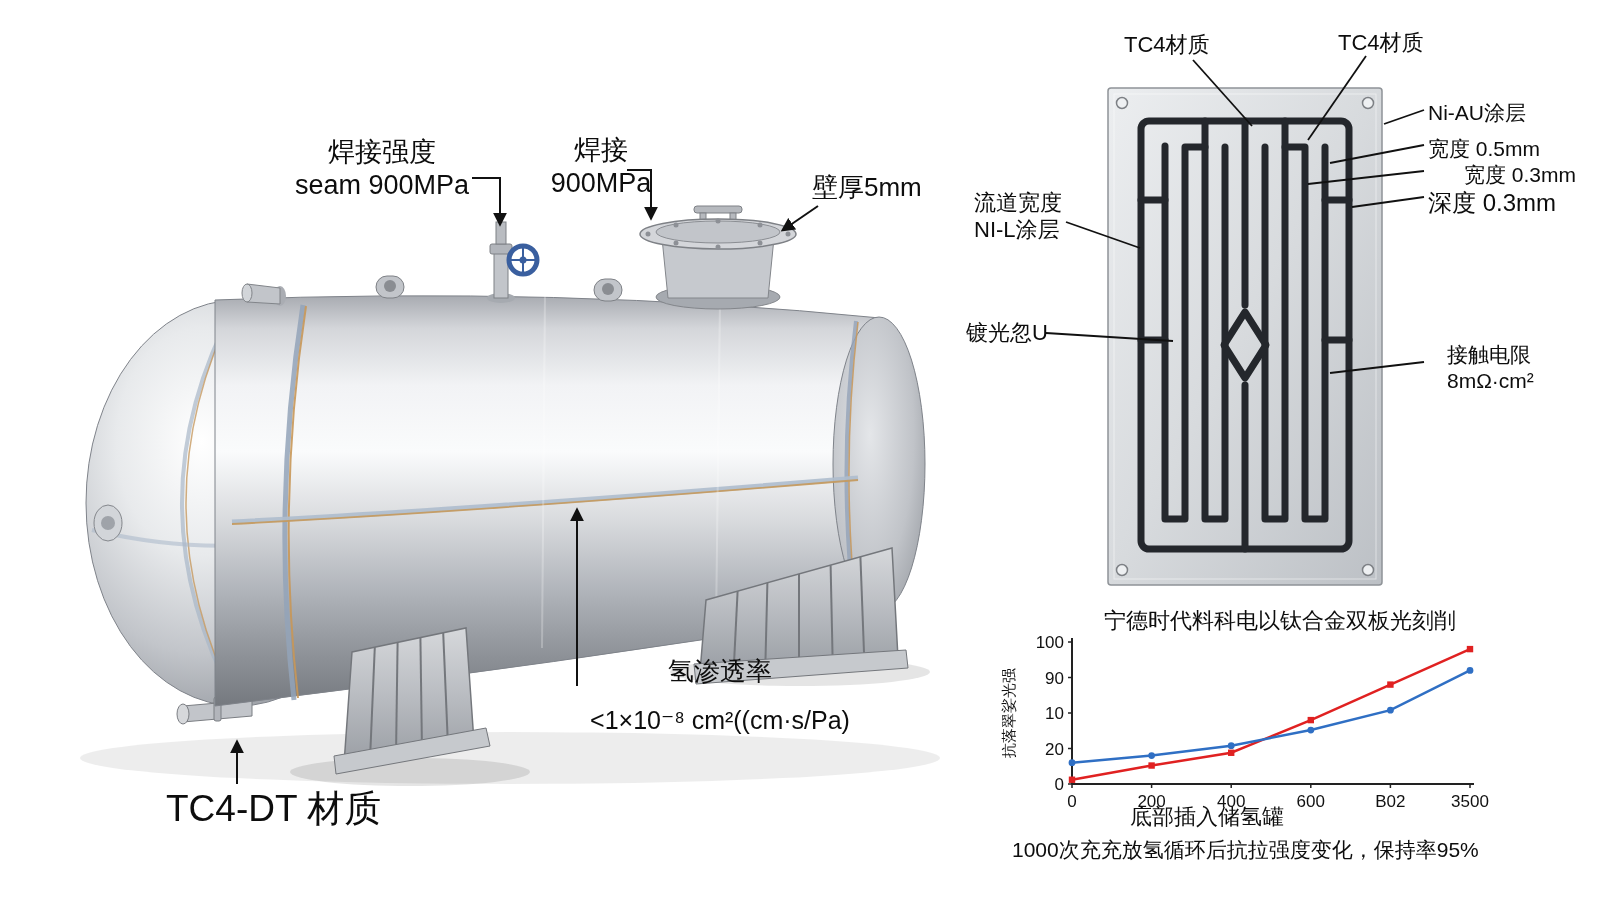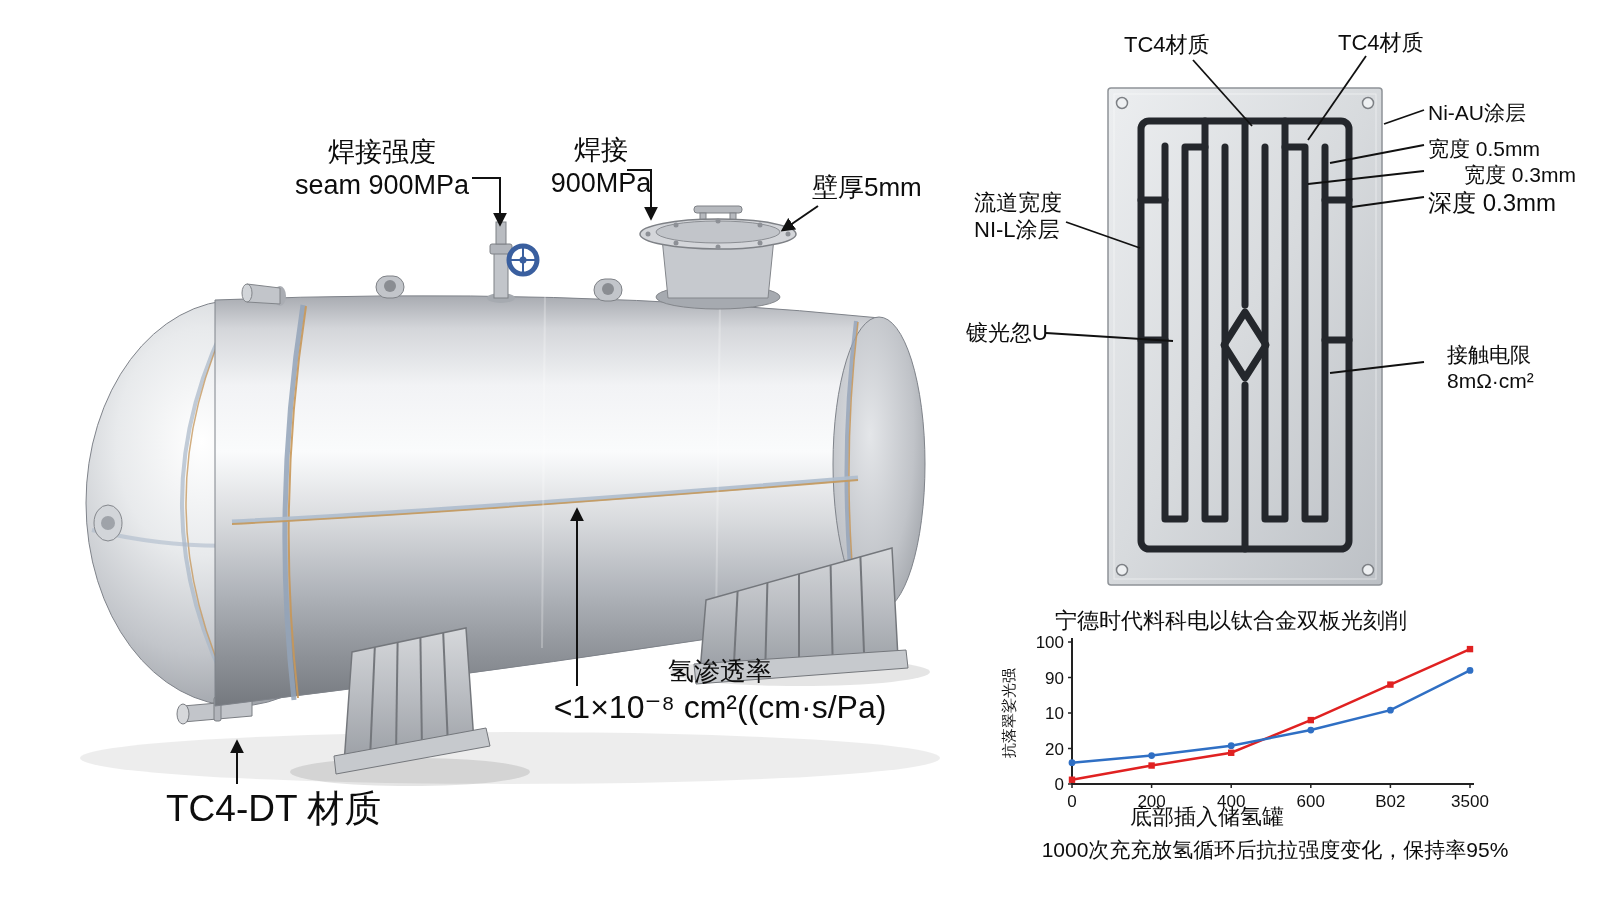--- a/index.html
+++ b/index.html
@@ -1,23 +1,23 @@
 <!DOCTYPE html>
 <html><head>
 <meta charset="utf-8">
 <style>
   html,body{margin:0;padding:0;background:#ffffff;}
   .stage{position:relative;width:1600px;height:898px;background:#ffffff;overflow:hidden;
          font-family:"Liberation Sans","DejaVu Sans",sans-serif;color:#0d0d0d;}
   svg.art{position:absolute;left:0;top:0;}
   .lbl{position:absolute;line-height:1.22;white-space:nowrap;color:#0d0d0d;}
   .center{text-align:center;}
-  .chart-title{position:absolute;left:1055px;top:606px;width:450px;text-align:left;font-size:22px;}
+  .chart-title{position:absolute;left:1055px;top:606px;width:450px;text-align:center;font-size:22px;}
   .chart-xlabel{position:absolute;left:1130px;top:802px;width:340px;text-align:left;font-size:22px;}
-  .chart-caption{position:absolute;left:1012px;top:836px;width:526px;text-align:center;font-size:21px;}
+  .chart-caption{position:absolute;left:1012px;top:836px;width:526px;text-align:left;font-size:21px;}
 </style>
 </head>
 <body>
 
 <div class="stage">
 
   <svg class="art" width="1600" height="898" viewBox="0 0 1600 898">
     <defs>
       <linearGradient id="bodyG" x1="0" y1="0" x2="0" y2="1">
         <stop offset="0" stop-color="#a8abb1"></stop>
@@ -205,21 +205,21 @@
 
   <div class="lbl center" style="left:537px;top:110px;width:128px;font-size:27px;margin-top:24px;">
     <div>焊接</div>
     <div>900MPa</div>
   </div>
 
   <div class="lbl" style="left:812px;top:172px;font-size:26px;">壁厚5mm</div>
 
   <div class="lbl center" style="left:552px;top:656px;width:336px;">
     <div style="font-size:26px;">氢渗透率</div>
-    <div style="font-size:32px;">&lt;1×10⁻⁸ cm²((cm·s/Pa)</div>
+    <div style="font-size:25px;margin-top:17px;">&lt;1×10⁻⁸ cm²((cm·s/Pa)</div>
   </div>
 
   <div class="lbl" style="left:166px;top:786px;font-size:37px;">TC4-DT 材质</div>
 
   <div class="lbl" style="left:1124px;top:32px;font-size:22px;">TC4材质</div>
 
   <div class="lbl" style="left:1338px;top:30px;font-size:22px;">TC4材质</div>
 
   <div class="lbl" style="left:1428px;top:100px;font-size:21px;">Ni-AU涂层</div>
 

